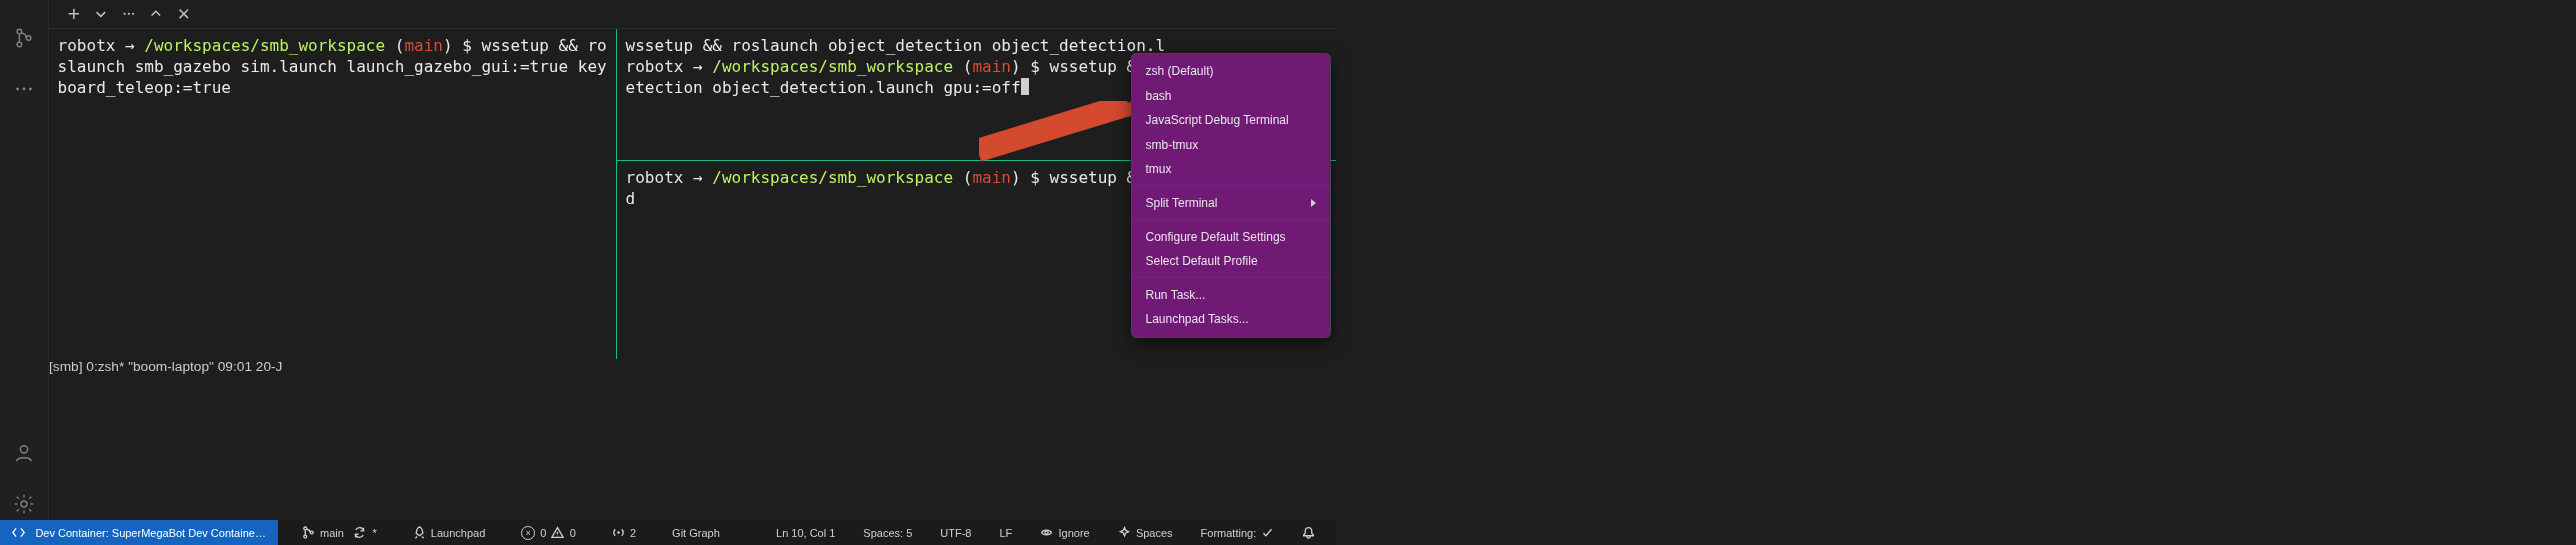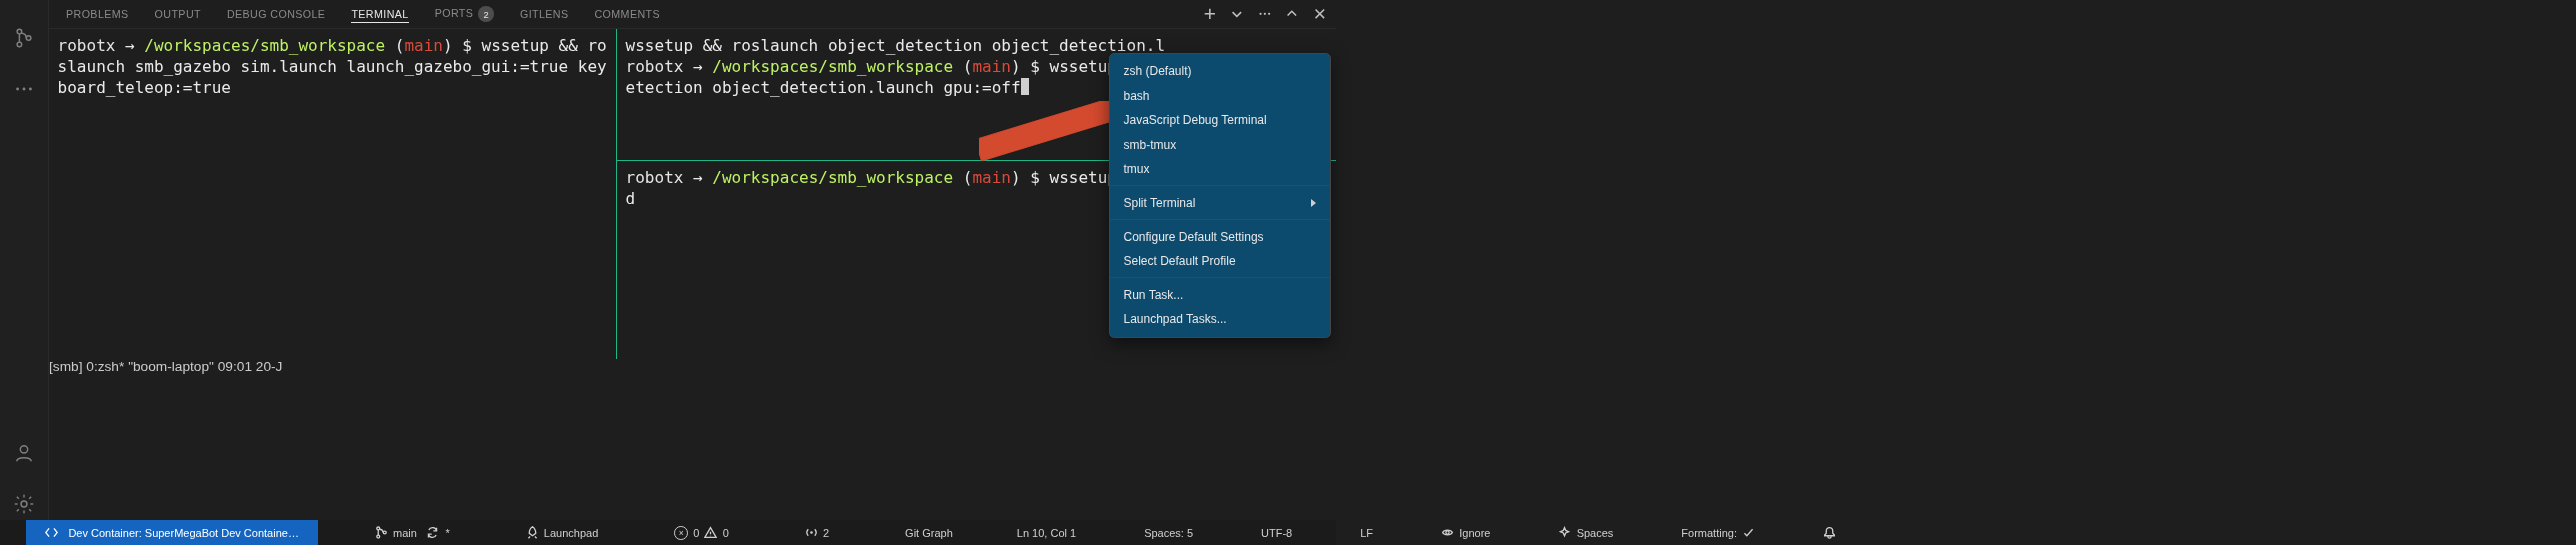--- a/index.html
+++ b/index.html
@@ -34,34 +34,34 @@
   .rightcol { display: grid; grid-template-rows: 132px 1fr; border-left: 0.9px solid #1db787; }
   .rightcol .upper { border-bottom: 0.9px solid #1db787; }
   .cursor { display: inline-block; width: 8.6px; height: 17px; background: #cfcfcf; vertical-align: -1.7px; }
 
   .c-green  { color: #e5e5e5; }
   .c-blue   { color: #bef264; }
   .c-red    { color: #d94a3a; }
   .c-white  { color: #eaeaea; }
 
   
-  .menu { position: absolute; top: 24px; right: 5.2px; width: 222px; background: #0c4a6e; border: 0.9px solid #454545; border-radius: 5.2px; box-shadow: 0 5.2px 17px rgba(0,0,0,.5); padding: 5.2px 0; font-size: 12px; color: #e8e8e8; z-index: 50; }
+  .menu { position: absolute; top: 24px; right: 5.2px; width: 200px; background: #701a75; border: 0.9px solid #454545; border-radius: 5.2px; box-shadow: 0 5.2px 17px rgba(0,0,0,.5); padding: 5.2px 0; font-size: 12px; color: #e8e8e8; z-index: 50; }
   .menu .mi { padding: 5.2px 13.7px; display: flex; justify-content: space-between; align-items: center; cursor: pointer; white-space: nowrap; }
   .menu .sep { height: 0.9px; background: #454545; margin: 4.3px 0; }
   .menu .chev-r::after { content: ""; display: inline-block; width: 0; height: 0; border-style: solid; border-width: 4.3px 0 4.3px 5.2px; border-color: transparent transparent transparent #cfcfcf; }
 
   
   .arrow { position: absolute; top: 72px; right: 185px; width: 172px; height: 64px; z-index: 45; pointer-events: none; }
 
   
   .statusbar { grid-row: 2; grid-column: 1 / 3; height: 26px; background: #1b1b1b; display: flex; align-items: center; font-size: 11px; color: #d0d0d0; }
   .status-left { display: flex; align-items: center; gap: 12px; height: 100%; }
   .remote { background: #1565c0; height: 100%; display: flex; align-items: center; padding: 0 8.6px 0 5.2px; color: #fff; max-width: 309px; overflow: hidden; white-space: nowrap; }
   .remote .ico { margin-right: 5.2px; }
-  .status-item { display: flex; align-items: center; gap: 5.2px; padding: 0 19px; height: 100%; white-space: nowrap; margin-left: 26px; }
+  .status-item { display: flex; align-items: center; gap: 5.2px; padding: 0 12px; height: 100%; white-space: nowrap; }
   .status-right { margin-left: auto; display: flex; align-items: center; gap: 4px; padding-right: 8.6px; }
   .status-item svg { width: 13px; height: 13px; stroke: currentColor; fill: none; stroke-width: 1.6; }
   .status-item .circ { display: inline-flex; width: 13.7px; height: 13.7px; border: 1.1px solid #cfcfcf; border-radius: 50%; align-items: center; justify-content: center; font-size: 8.6px; line-height: 1; }
 </style>
 </head>
 <body>
 
 <div class="root">
 
   <div class="activitybar">
@@ -94,29 +94,20 @@
             <circle cx="12" cy="12" r="3.2"></circle>
             <path d="M12 2v3M12 19v3M4.2 4.2l2.1 2.1M17.7 17.7l2.1 2.1M2 12h3M19 12h3M4.2 19.8l2.1-2.1M17.7 6.3l2.1-2.1"></path>
           </svg>
       </div>
     </div>
   </div>
 
   <div class="maincol">
 
     <div class="tabbar">
-      <div class="tabs" id="tabs">
-          <span class="tab">PROBLEMS</span>
-          <span class="tab">OUTPUT</span>
-          <span class="tab">DEBUG CONSOLE</span>
-          <span class="tab active">TERMINAL</span>
-          <span class="tab">PORTS<span class="badge">2</span></span>
-          <span class="tab">GITLENS</span>
-          <span class="tab">COMMENTS</span>
-        </div>
       <div class="tabactions">
         <span class="ico">
             <svg viewBox="0 0 16 16">
               <path d="M8 2v12M2 8h12"></path>
             </svg>
           </span>
         <span class="ico">
             <svg viewBox="0 0 16 16">
               <path d="M3 6l5 5 5-5"></path>
             </svg>

